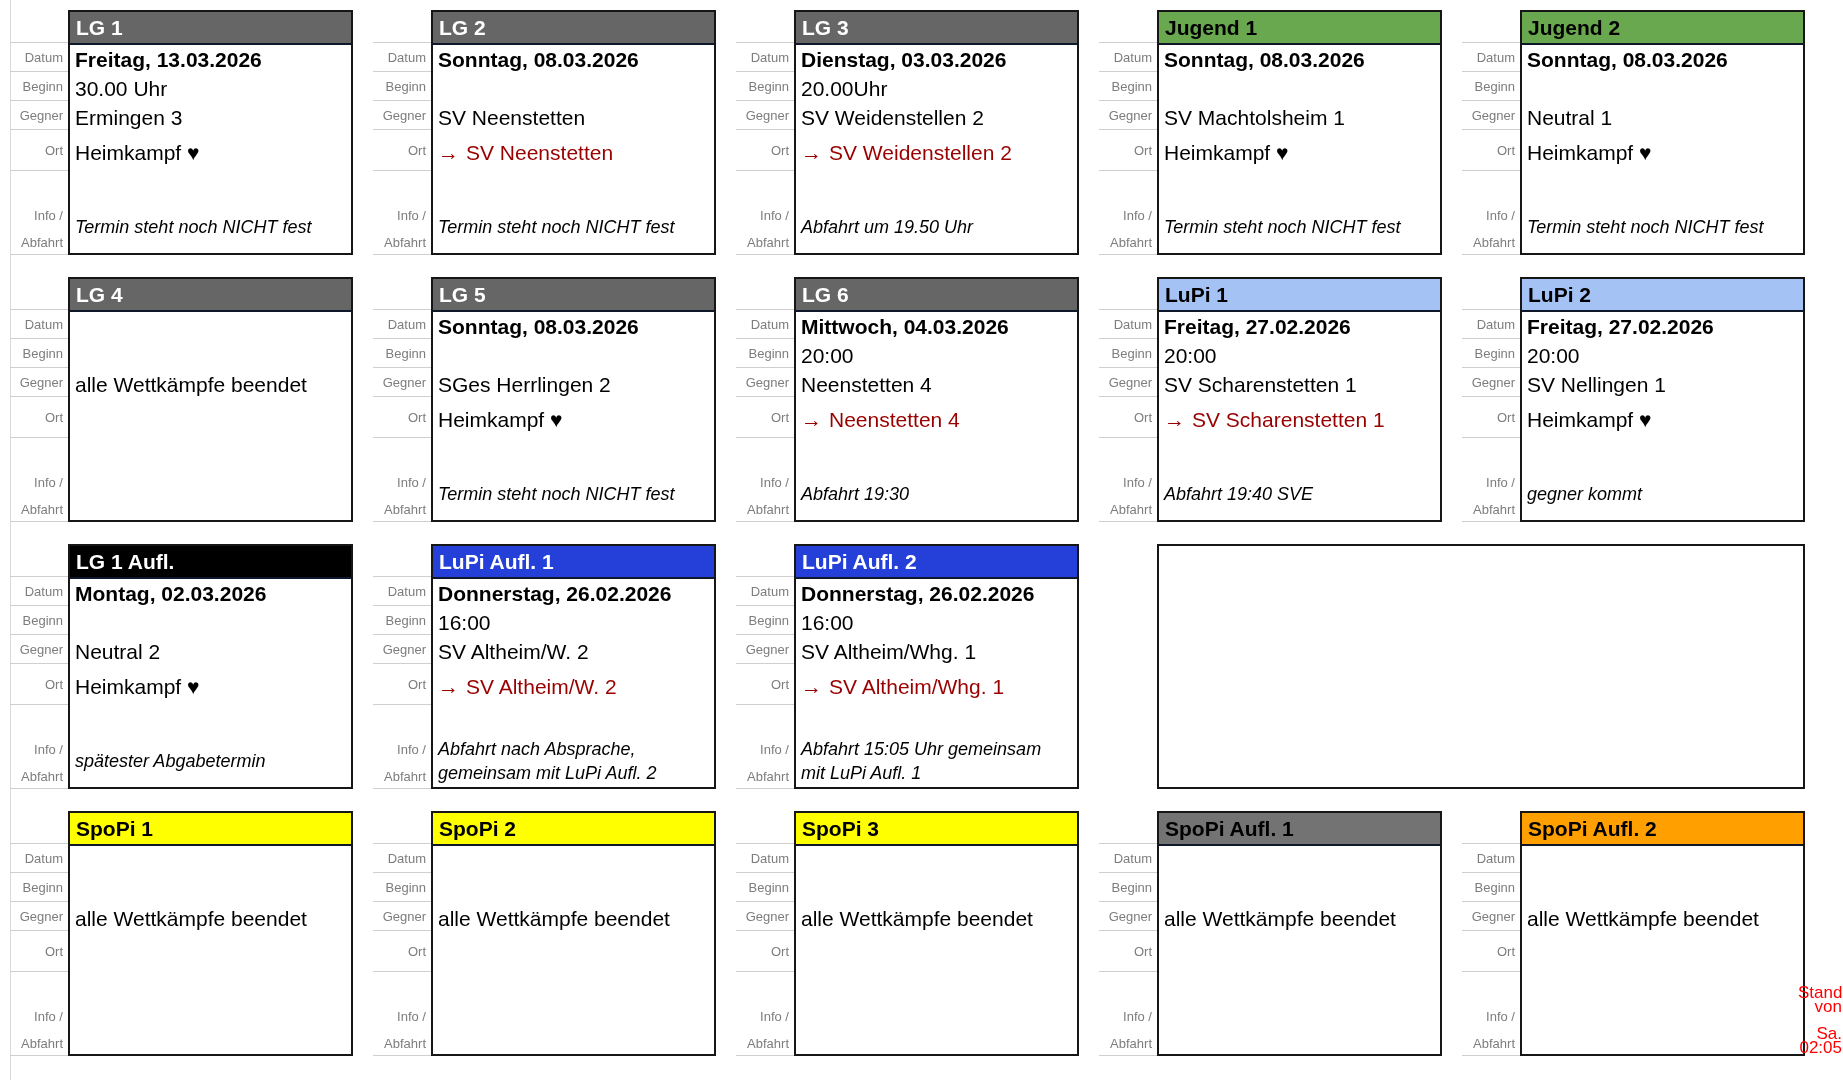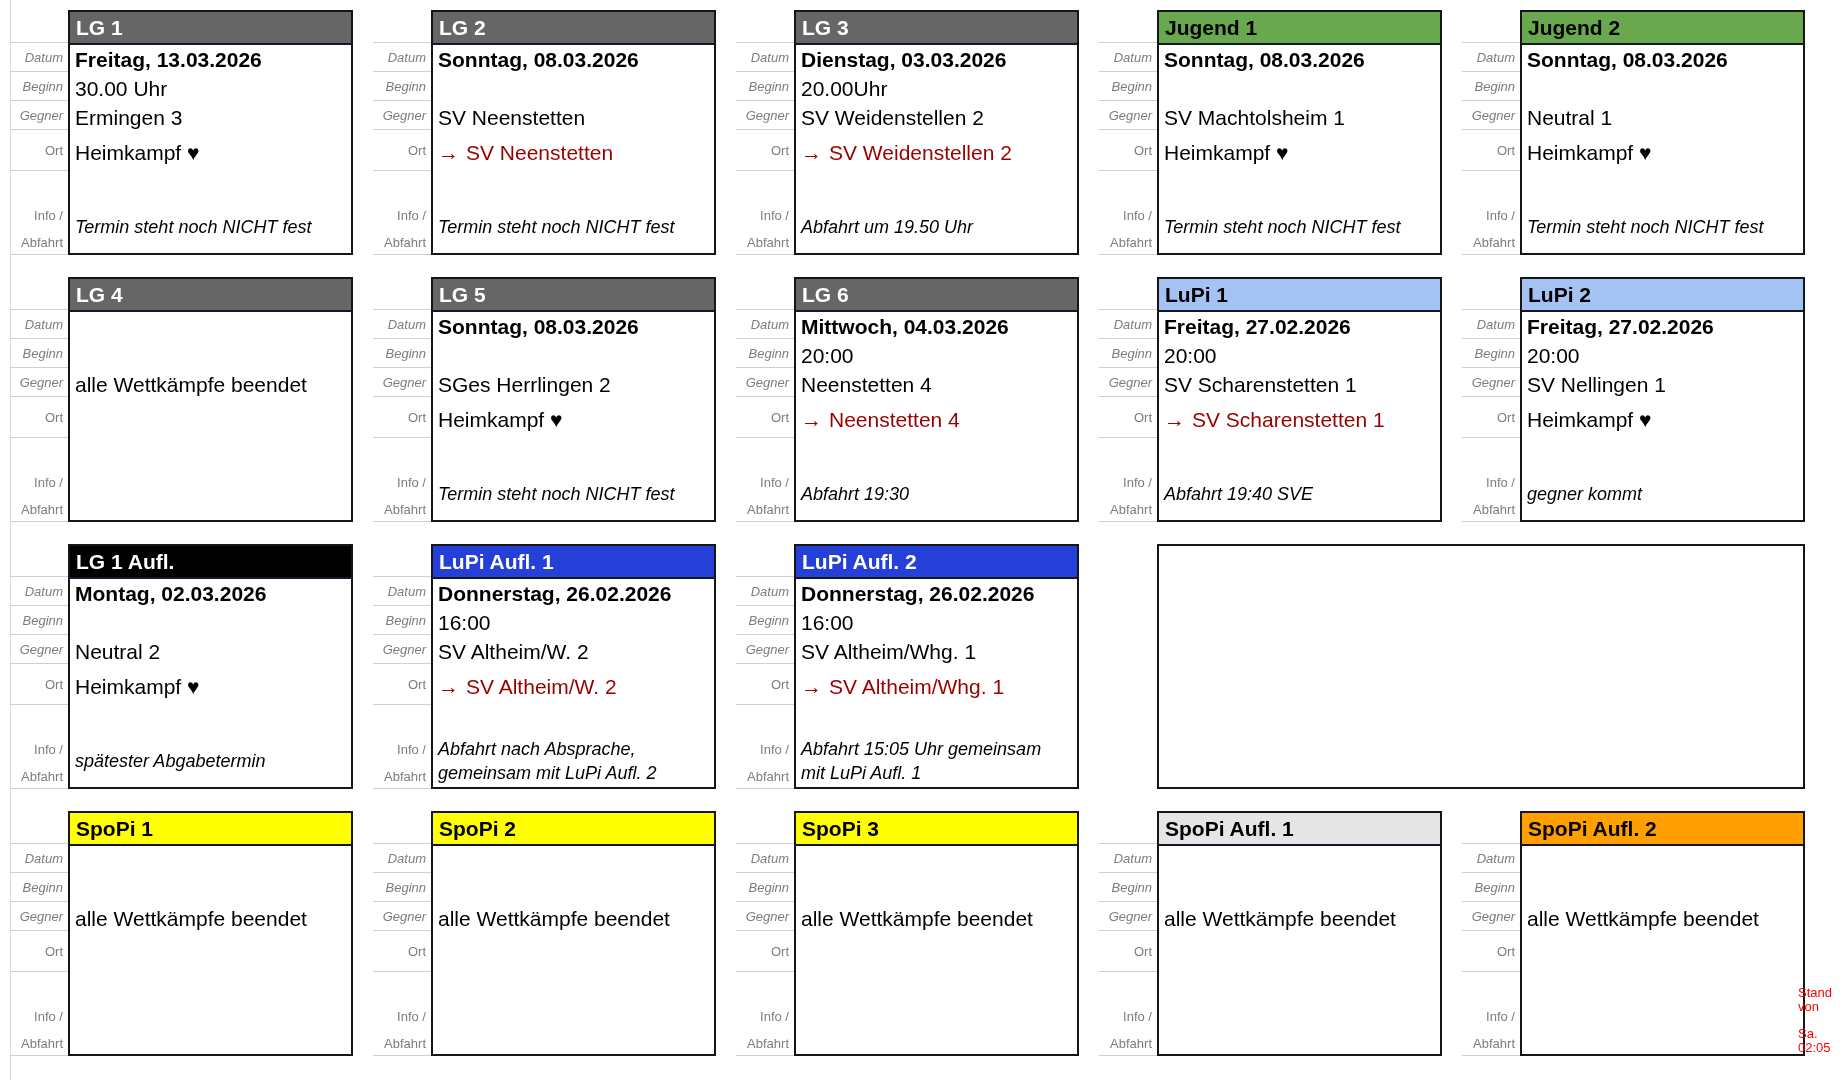--- a/index.html
+++ b/index.html
@@ -16,21 +16,21 @@
     column-gap:20px;row-gap:22px;
   }
   .cell{display:flex;align-items:stretch;}
   .cell.span2{grid-column:span 2;}
   
   .gutter{width:58px;flex:0 0 58px;display:flex;flex-direction:column;box-sizing:border-box;}
   .g{box-sizing:border-box;padding-right:5px;text-align:right;color:#7d7d7d;font-size:13px;
      border-bottom:1px solid #cfcfcf;}
   .g-sp{height:33px;}
   .g-lbl{display:flex;align-items:center;justify-content:flex-end;}
-  .g-datum,.g-beginn,.g-gegner{height:29px;font-style:italic;}
+  .g-datum,.g-beginn,.g-gegner{height:29px;}
   .g-ort{height:41px;}
   .g-info{margin-top:auto;min-height:52px;flex-direction:column;align-items:flex-end;justify-content:center;line-height:15px;gap:12px;}
   
   .card{flex:1;border:2px solid #161616;background:#fff;box-sizing:border-box;height:245px;
         display:flex;flex-direction:column;position:relative;}
   .card-header{height:33px;line-height:31px;flex:0 0 33px;padding-left:6px;font-size:21px;font-weight:bold;
                border-bottom:2px solid #0f172a;box-sizing:border-box;}
   .card-body{flex:1;display:flex;flex-direction:column;padding:0 5px 0 5px;box-sizing:border-box;}
   .row{font-size:21px;}
   .r-datum{height:29px;line-height:29px;font-weight:bold;white-space:nowrap;}
@@ -38,21 +38,21 @@
   .r-ort{height:41px;display:flex;align-items:center;white-space:nowrap;}
   .r-ort.away{color:#990000;}
   .arrow{font-weight:bold;margin-right:7px;}
   .r-info{margin-top:auto;min-height:52px;display:flex;align-items:center;
           font-style:italic;font-size:18px;line-height:24px;white-space:pre-line;}
   .note{font-size:21px;line-height:29px;white-space:nowrap;}
   
   .panel{flex:1;border:2px solid #161616;box-sizing:border-box;background:#fff;}
   
   .status-note{position:absolute;right:1px;top:986px;width:44px;color:#ff0000;
-               font-size:13px;line-height:14px;text-align:left;}
+               font-size:17px;line-height:14px;text-align:right;}
   .status-line + .status-line{margin-top:13px;}
 </style>
 </head>
 <body>
 
 <div class="page-edge-line"></div>
 
 <div id="grid">
     <div class="cell">
 
@@ -491,21 +491,21 @@
     <div class="g g-lbl g-datum">Datum</div>
     <div class="g g-lbl g-beginn">Beginn</div>
     <div class="g g-lbl g-gegner">Gegner</div>
     <div class="g g-lbl g-ort">Ort</div>
     <div class="g g-lbl g-info">
       <span>Info /</span>
       <span>Abfahrt</span>
     </div>
   </div>
       <div class="card">
-        <div class="card-header" style="background:#e5e5e5;color:#000000">SpoPi Aufl. 1</div>
+        <div class="card-header" style="background:#737373;color:#000000">SpoPi Aufl. 1</div>
         <div class="card-body">
           <div class="row r-datum"></div>
           <div class="row r-beginn"></div>
           <div class="row r-gegner"><span class="note">alle Wettkämpfe beendet</span></div>
           <div class="row r-ort">
             <span></span>
           </div>
           <div class="row r-info"></div>
         </div>
       </div>

